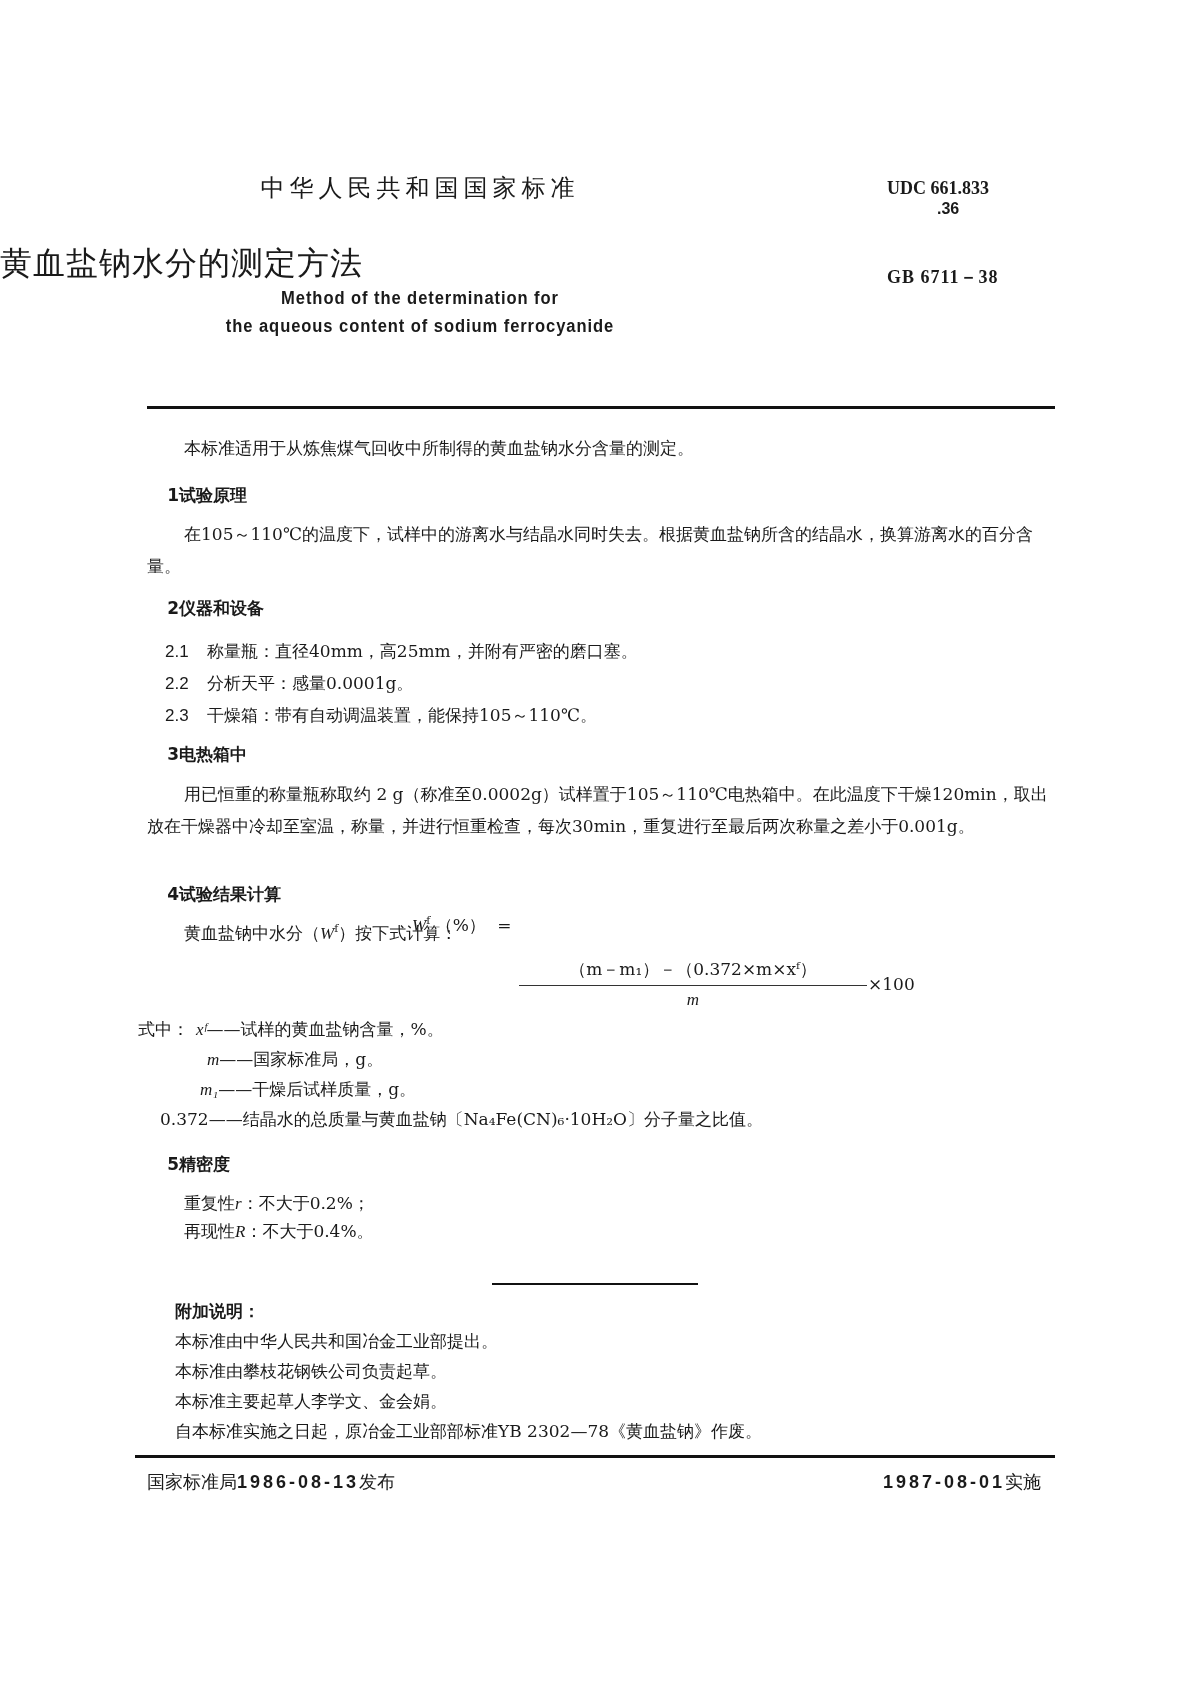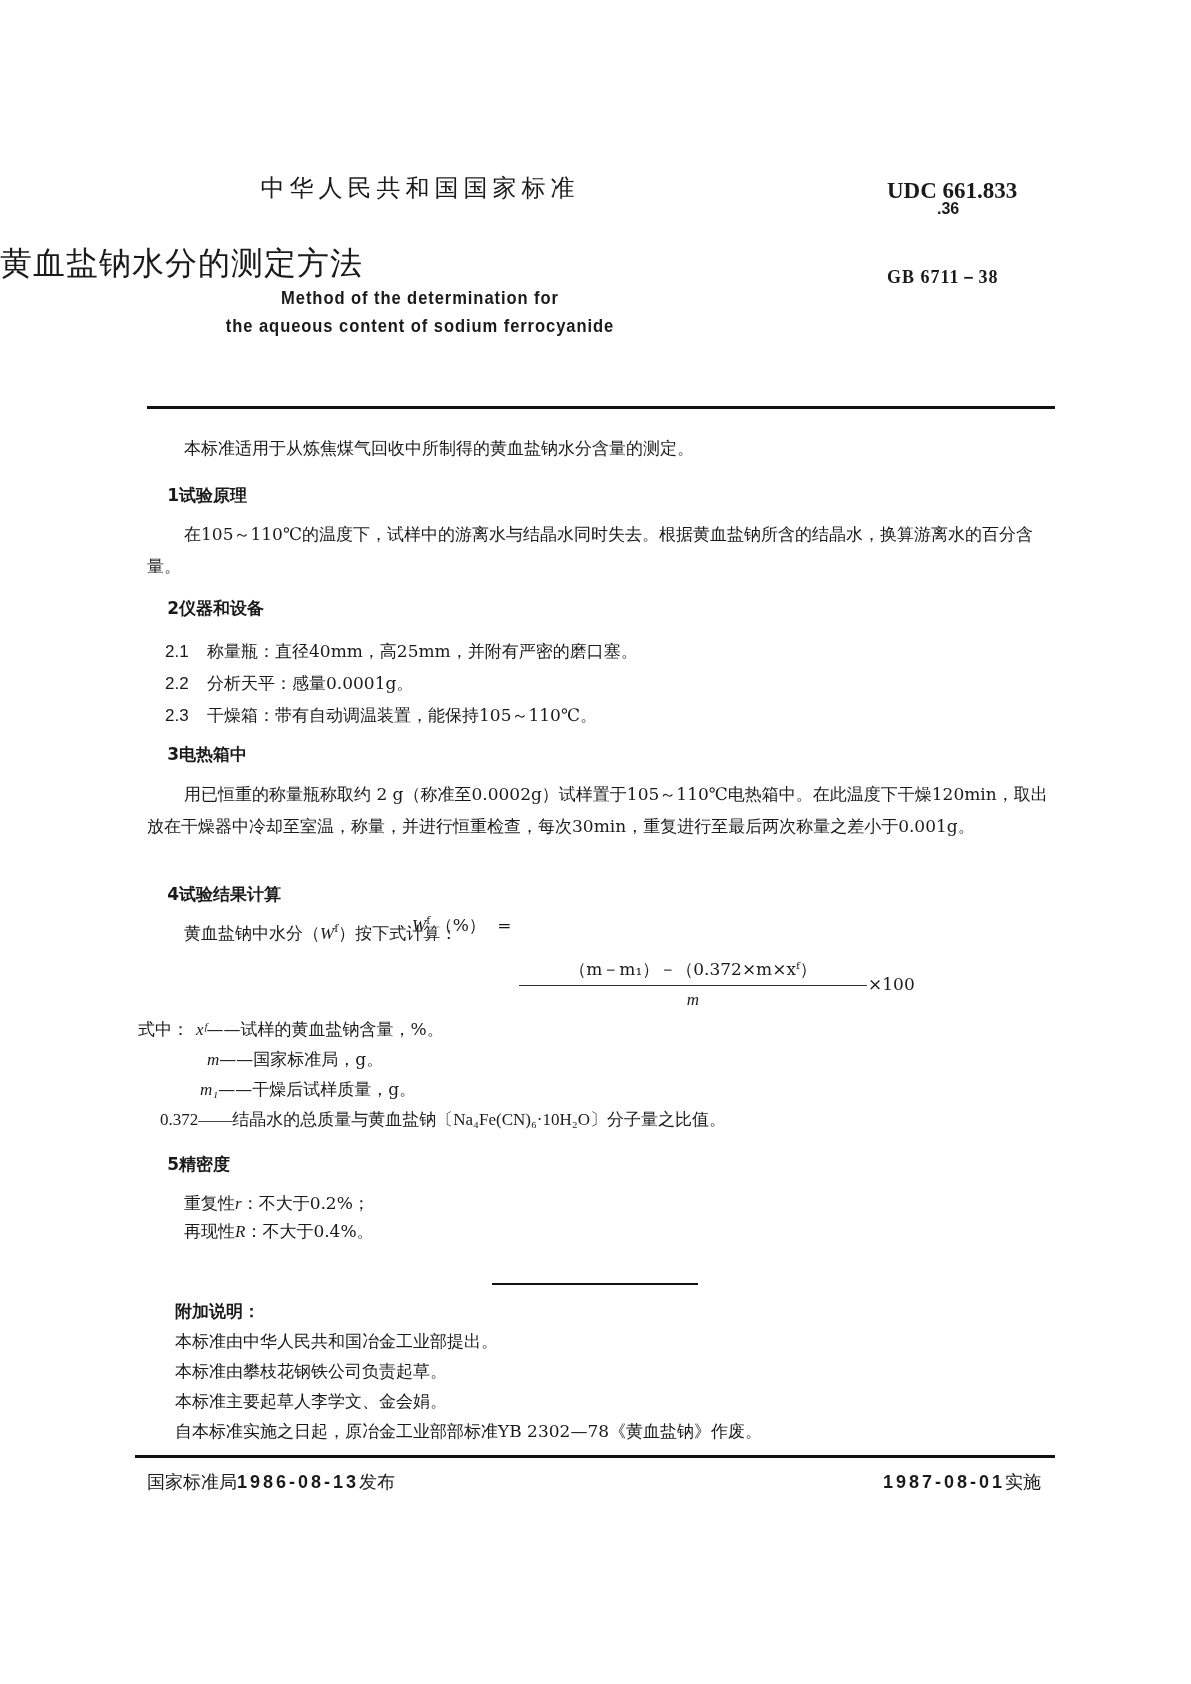--- a/index.html
+++ b/index.html
@@ -10,21 +10,21 @@
     }
     .abs { position: absolute; white-space: nowrap; }
     .sans { font-family: "DejaVu Sans", "Liberation Sans", sans-serif; }
     .bold { font-weight: bold; }
     .rule { position: absolute; background: #111; }
 
     .std-header { left: 0; width: 840px; top: 172px; text-align: center; font-size: 24px; letter-spacing: 5px; }
     .doc-title { left: 0; width: 840px; top: 242px; text-align: left; font-size: 32px; letter-spacing: 1px; }
     .eng-title { left: 0; width: 840px; text-align: center; font-size: 18px; font-weight: bold;
                  font-family: "Liberation Sans", sans-serif; letter-spacing: 1px; transform: scaleX(0.92); }
-    .udc { left: 887px; top: 178px; font-size: 23px; font-weight: bold; font-family: "Liberation Serif", serif; }
+    .udc { left: 887px; top: 178px; font-size: 18px; font-weight: bold; font-family: "Liberation Serif", serif; }
     .udc2 { left: 937px; top: 200px; font-size: 16px; font-weight: bold; font-family: "Liberation Sans", sans-serif; }
     .gb { left: 887px; top: 265px; font-size: 18px; font-weight: bold; font-family: "Liberation Serif", serif; letter-spacing: 1px; }
 
     .body-text { font-size: 17px; }
     .sec-head { font-size: 17px; font-weight: bold; font-family: "DejaVu Sans", sans-serif; text-align: right; }
     .sec-num { display: inline-block; width: 32px; }
     .sub-num { font-weight: normal; font-family: "Liberation Sans", sans-serif; display: inline-block; width: 42px; }
     .para { position: absolute; left: 147px; width: 910px; font-size: 17px; line-height: 32px; text-indent: 37px; white-space: normal; }
     i.var { font-family: "Liberation Serif", serif; font-style: italic; }
 
@@ -100,21 +100,21 @@
 <div class="abs body-text" style="left:138px; top:1018px;">式中：</div>
 <div class="abs body-text" style="left:196px; top:1018px;">
   <i class="var">xᶠ</i><span>——</span><span>试样的黄血盐钠含量，%。</span>
 </div>
 <div class="abs body-text" style="left:207px; top:1048px;">
   <i class="var">m</i><span>——</span><span>国家标准局，g。</span>
 </div>
 <div class="abs body-text" style="left:200px; top:1078px;">
   <i class="var">m₁</i><span>——</span><span>干燥后试样质量，g。</span>
 </div>
-<div class="abs body-text" style="left:160px; top:1108px;font-family:Liberation Serif, serif;">
+<div class="abs body-text" style="left:160px; top:1108px;">
   <span>0.372</span><span>——</span><span>结晶水的总质量与黄血盐钠〔Na₄Fe(CN)₆·10H₂O〕分子量之比值。</span>
 </div>
 
 <div class="abs sec-head" style="left:147px; top:1153px;">
   <span class="sec-num">5</span><span>精密度</span>
 </div>
 <div class="abs body-text" style="left:184px; top:1192px;">
   <span>重复性</span><i class="var">r</i><span>：不大于0.2%；</span>
 </div>
 <div class="abs body-text" style="left:184px; top:1220px;">

